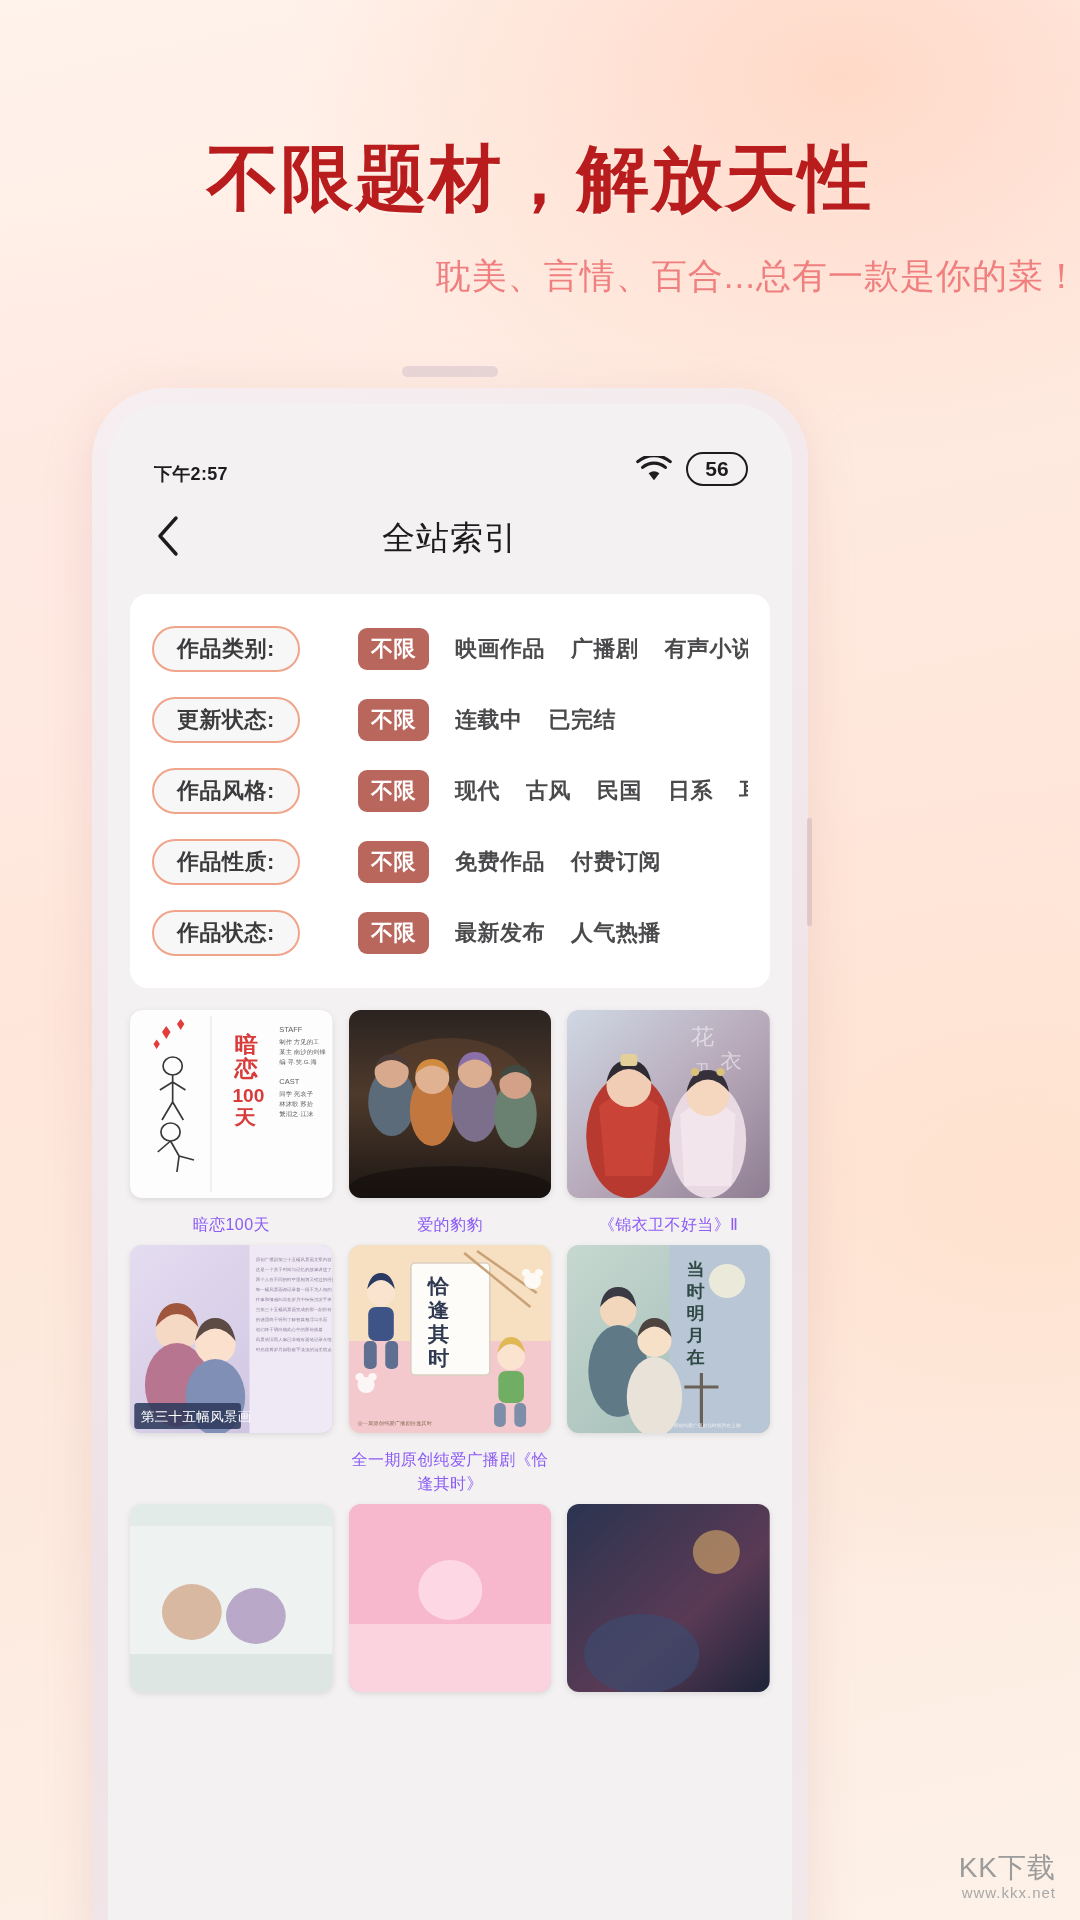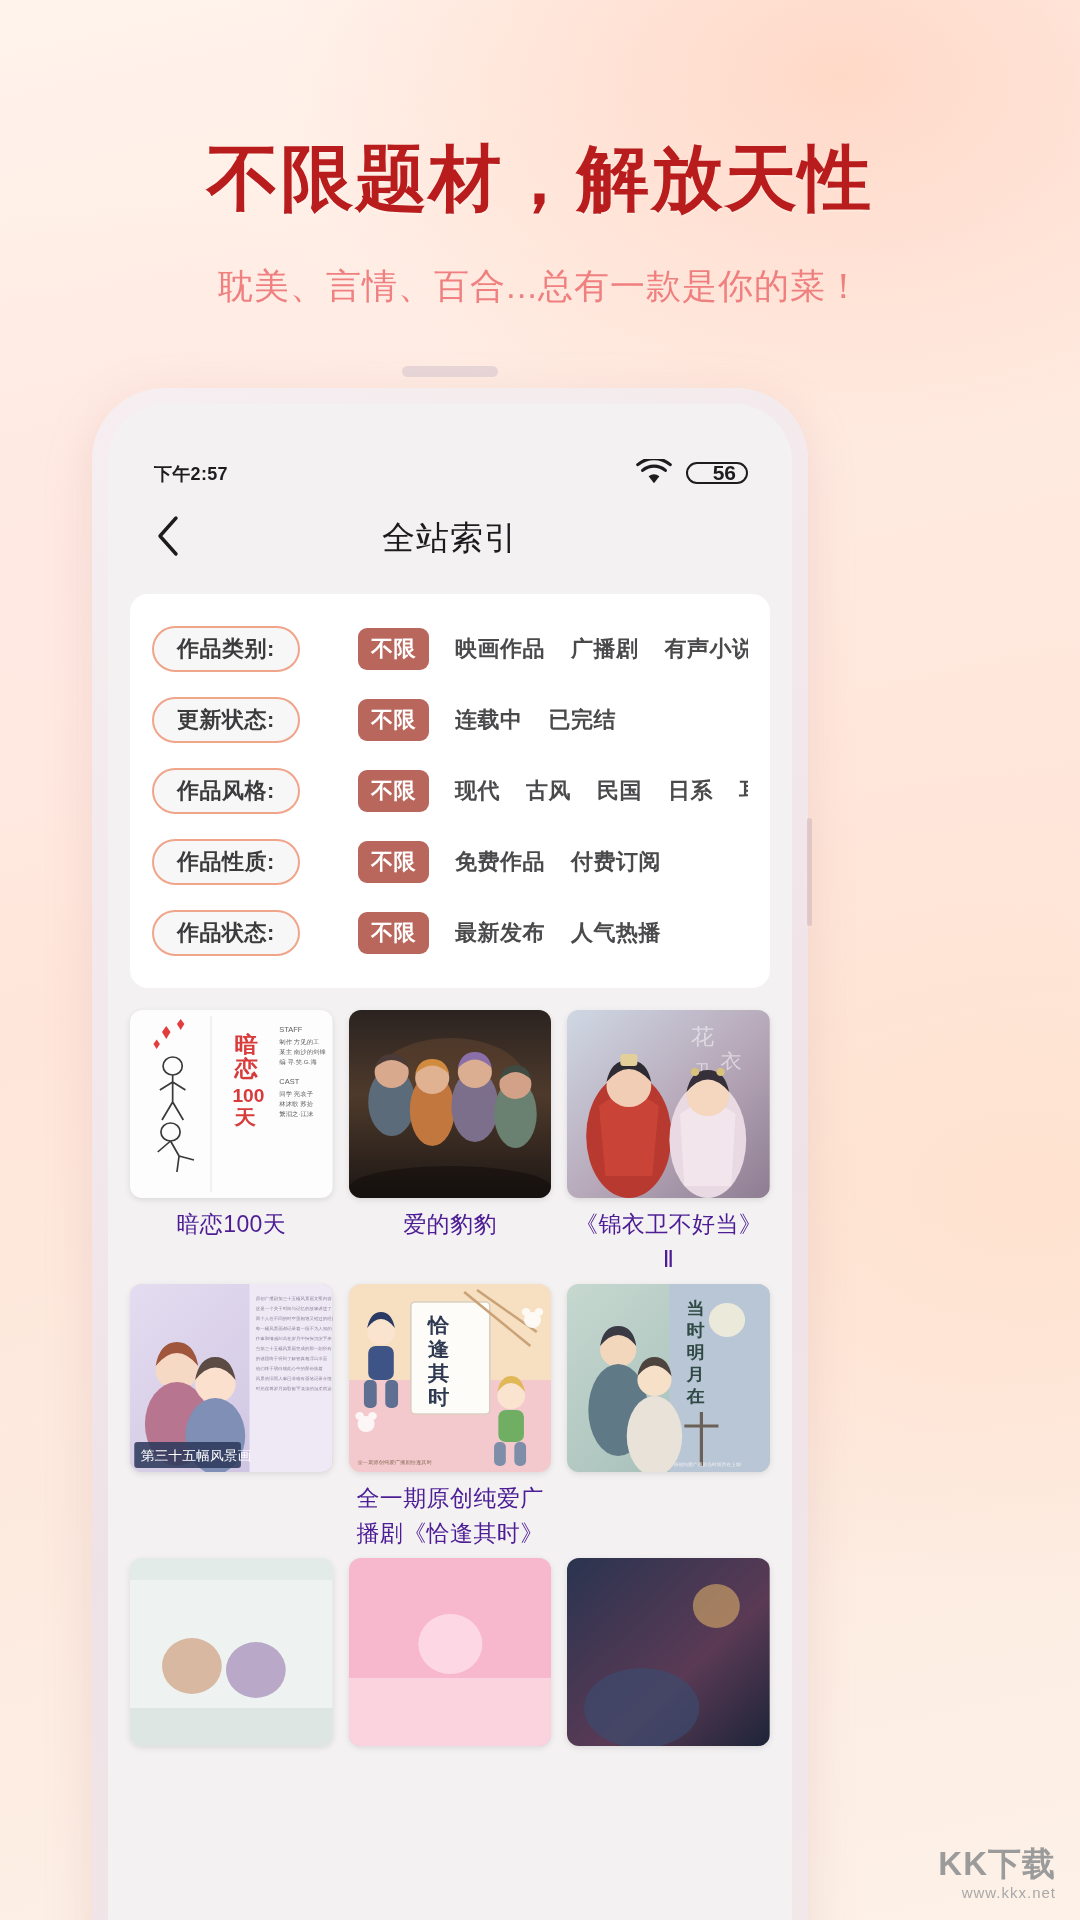--- a/index.html
+++ b/index.html
@@ -26,25 +26,26 @@
   }
   .promo-title {
     font-size: 72px;
     font-weight: 700;
     color: #b91c1c;
     letter-spacing: 2px;
     line-height: 1.12;
     text-shadow: 0 2px 0 rgba(255,255,255,0.25);
   }
   .promo-sub {
-    margin-top: 44px;
+    margin-top: 34px;
     font-size: 35px;
     color: #f08080;
     letter-spacing: 1px;
     font-weight: 400;
+    text-align: right;
   }
 
   
   .phone {
     position: absolute;
     left: 92px;
     top: 388px;
     width: 716px;
     height: 1560px;
     border-radius: 72px 72px 0 0;
@@ -101,26 +102,26 @@
     letter-spacing: 0.3px;
   }
   .status-right {
     display: flex;
     align-items: center;
     gap: 14px;
   }
   .wifi-icon svg { display: block; }
   .battery {
     min-width: 62px;
-    height: 22px;
+    height: 34px;
     border: 2.5px solid #1d1d1f;
     border-radius: 17px;
     display: flex;
     align-items: center;
-    justify-content: flex-end;
+    justify-content: center;
     padding: 0 10px;
   }
   .battery span { font-size: 21px; font-weight: 600; color: #1d1d1f; }
 
   
   .navbar {
     height: 84px;
     display: flex;
     align-items: center;
     padding: 0 36px;
@@ -204,39 +205,39 @@
     width: 100%;
     height: 188px;
     border-radius: 12px;
     overflow: hidden;
     position: relative;
     box-shadow: 0 2px 6px rgba(0,0,0,0.10);
     background: #ddd;
   }
   .thumb svg { display: block; width: 100%; height: 100%; }
   .card-title {
-    margin-top: 9px;
-    font-size: 23px;
+    margin-top: 15px;
+    font-size: 16px;
     line-height: 1.5;
-    color: #4c1d95;
+    color: #8b5cf6;
     text-align: center;
     letter-spacing: 0.4px;
     padding: 0 2px;
   }
 
   
   .watermark {
     position: absolute;
     right: 24px; bottom: 18px;
     text-align: right;
     line-height: 1.18;
   }
   .wm-main {
-    font-size: 33px;
-    font-weight: 700;
+    font-size: 28px;
+    font-weight: 400;
     color: #9b9b9b;
     letter-spacing: 1px;
     text-align: right;
   }
   .wm-sub {
     font-size: 15px;
     color: #a8a8a8;
     letter-spacing: 1px;
   }
 </style>

